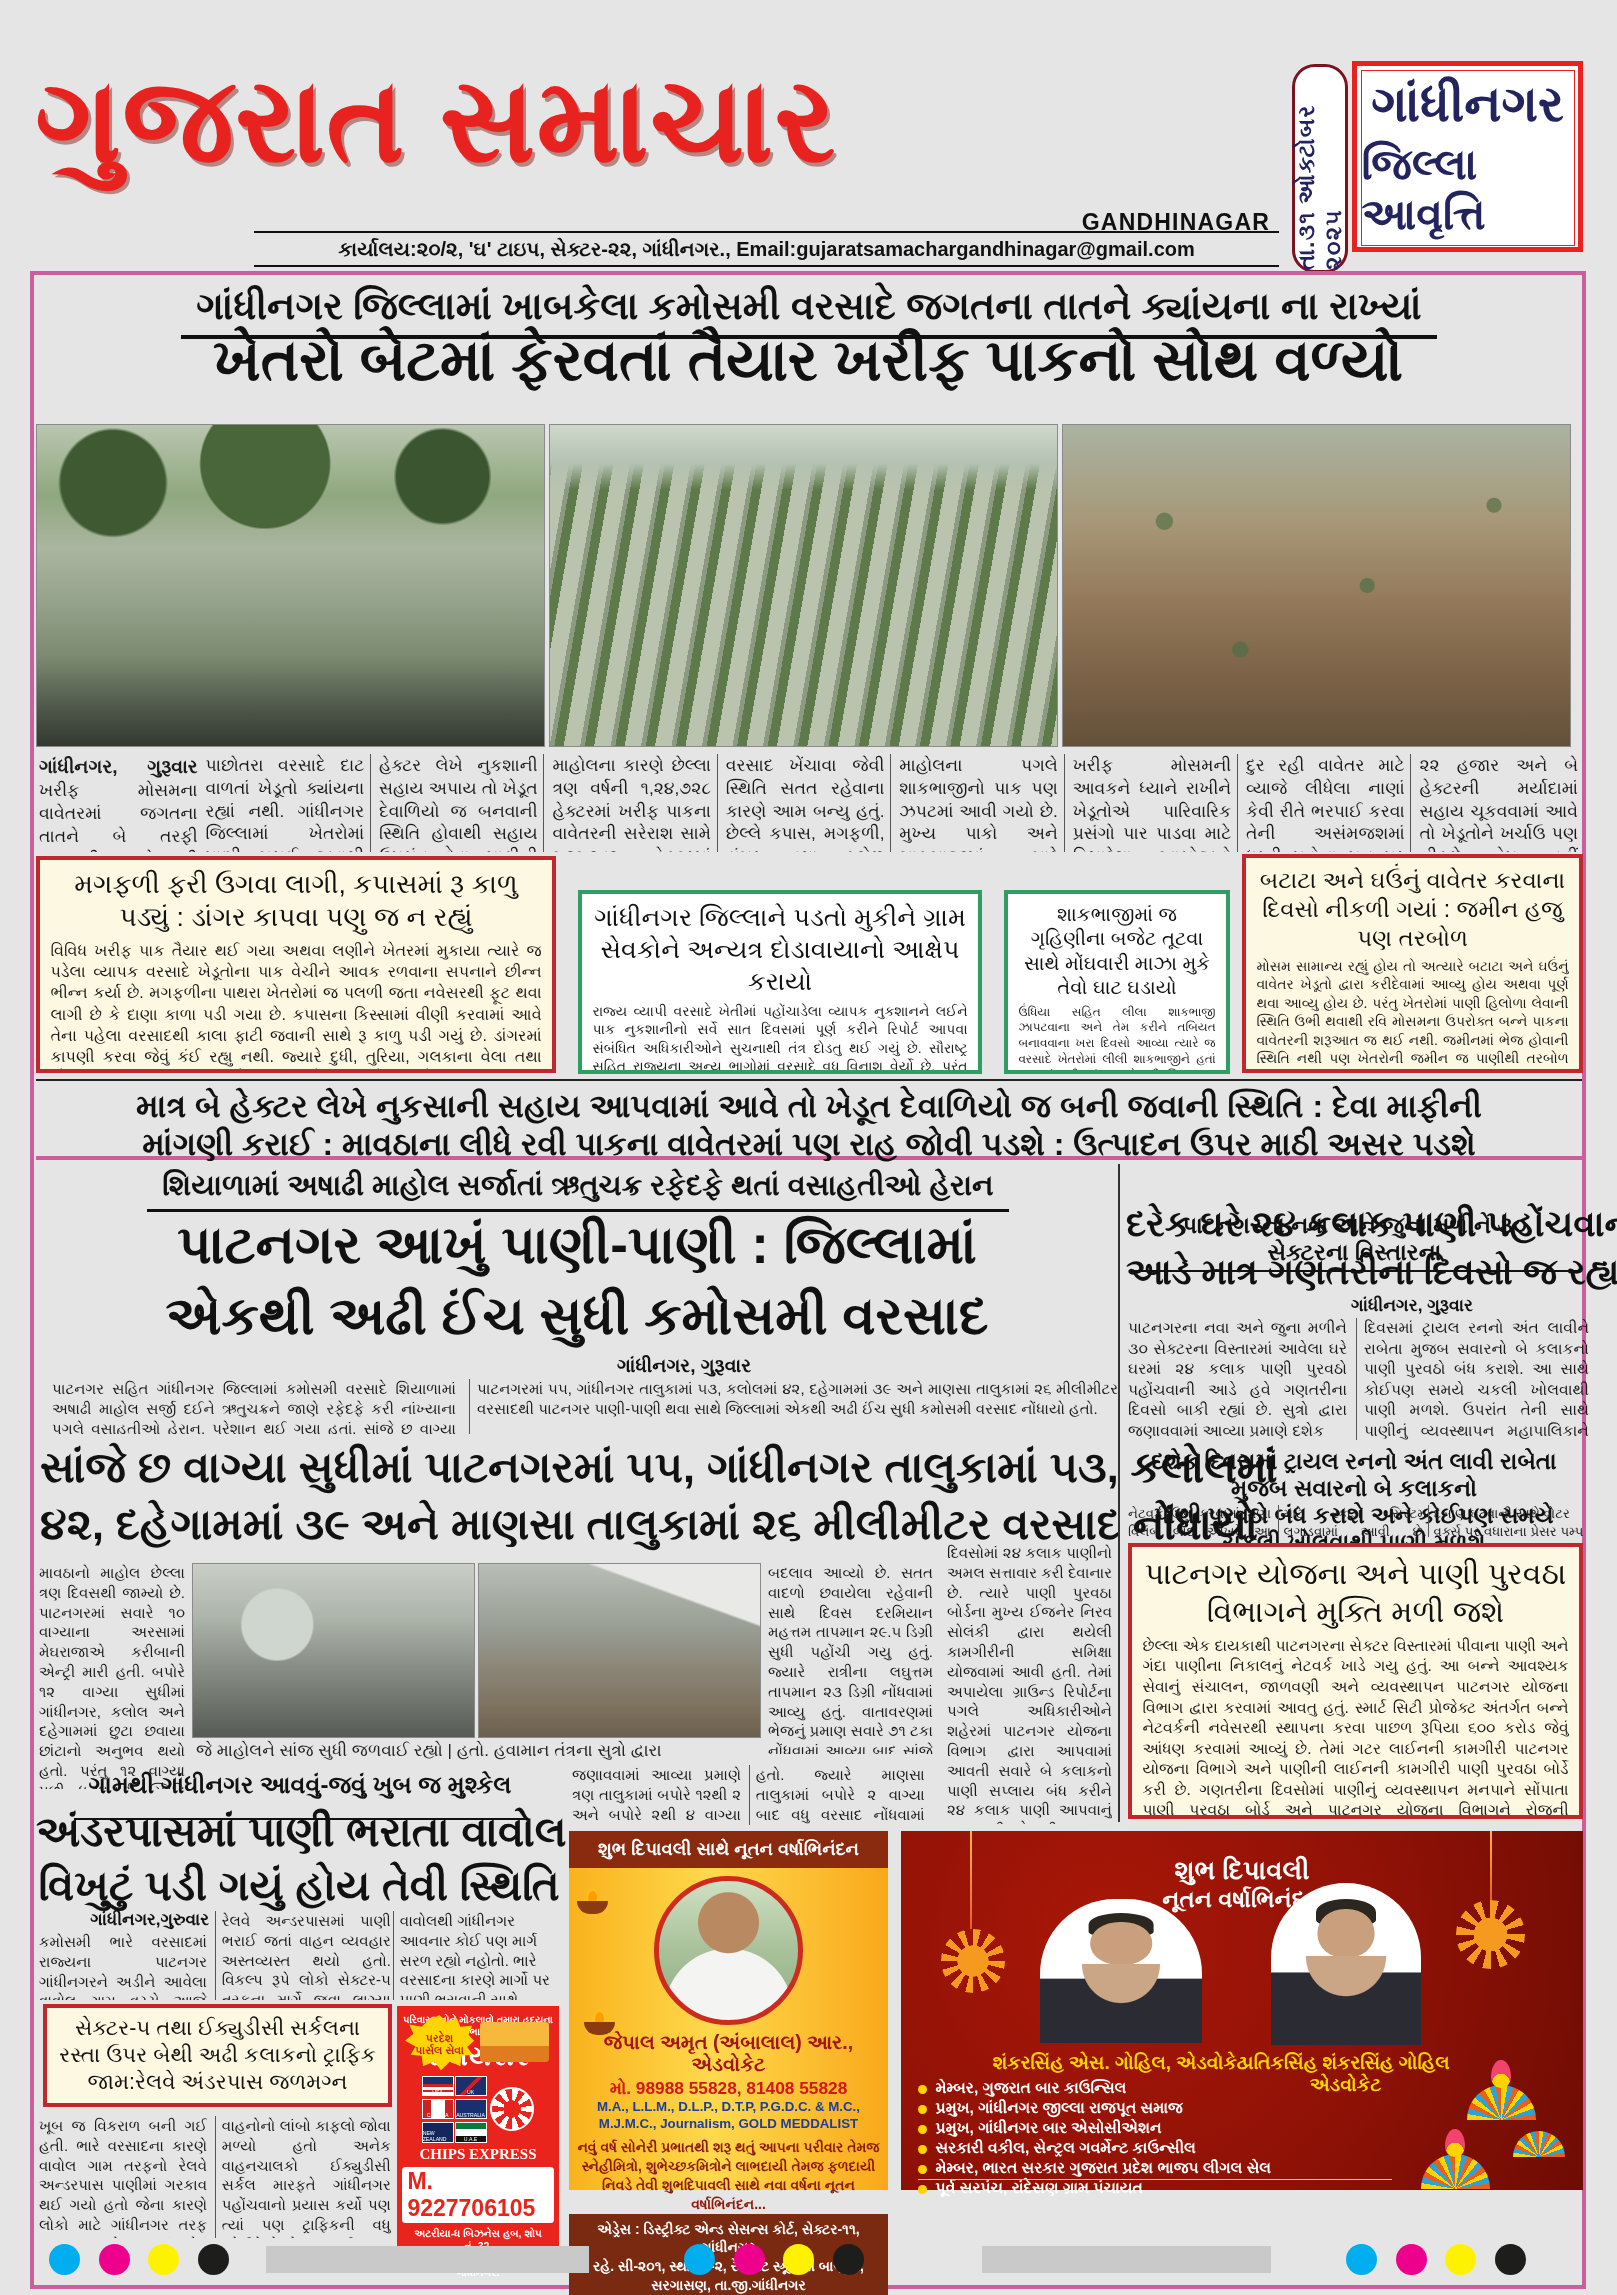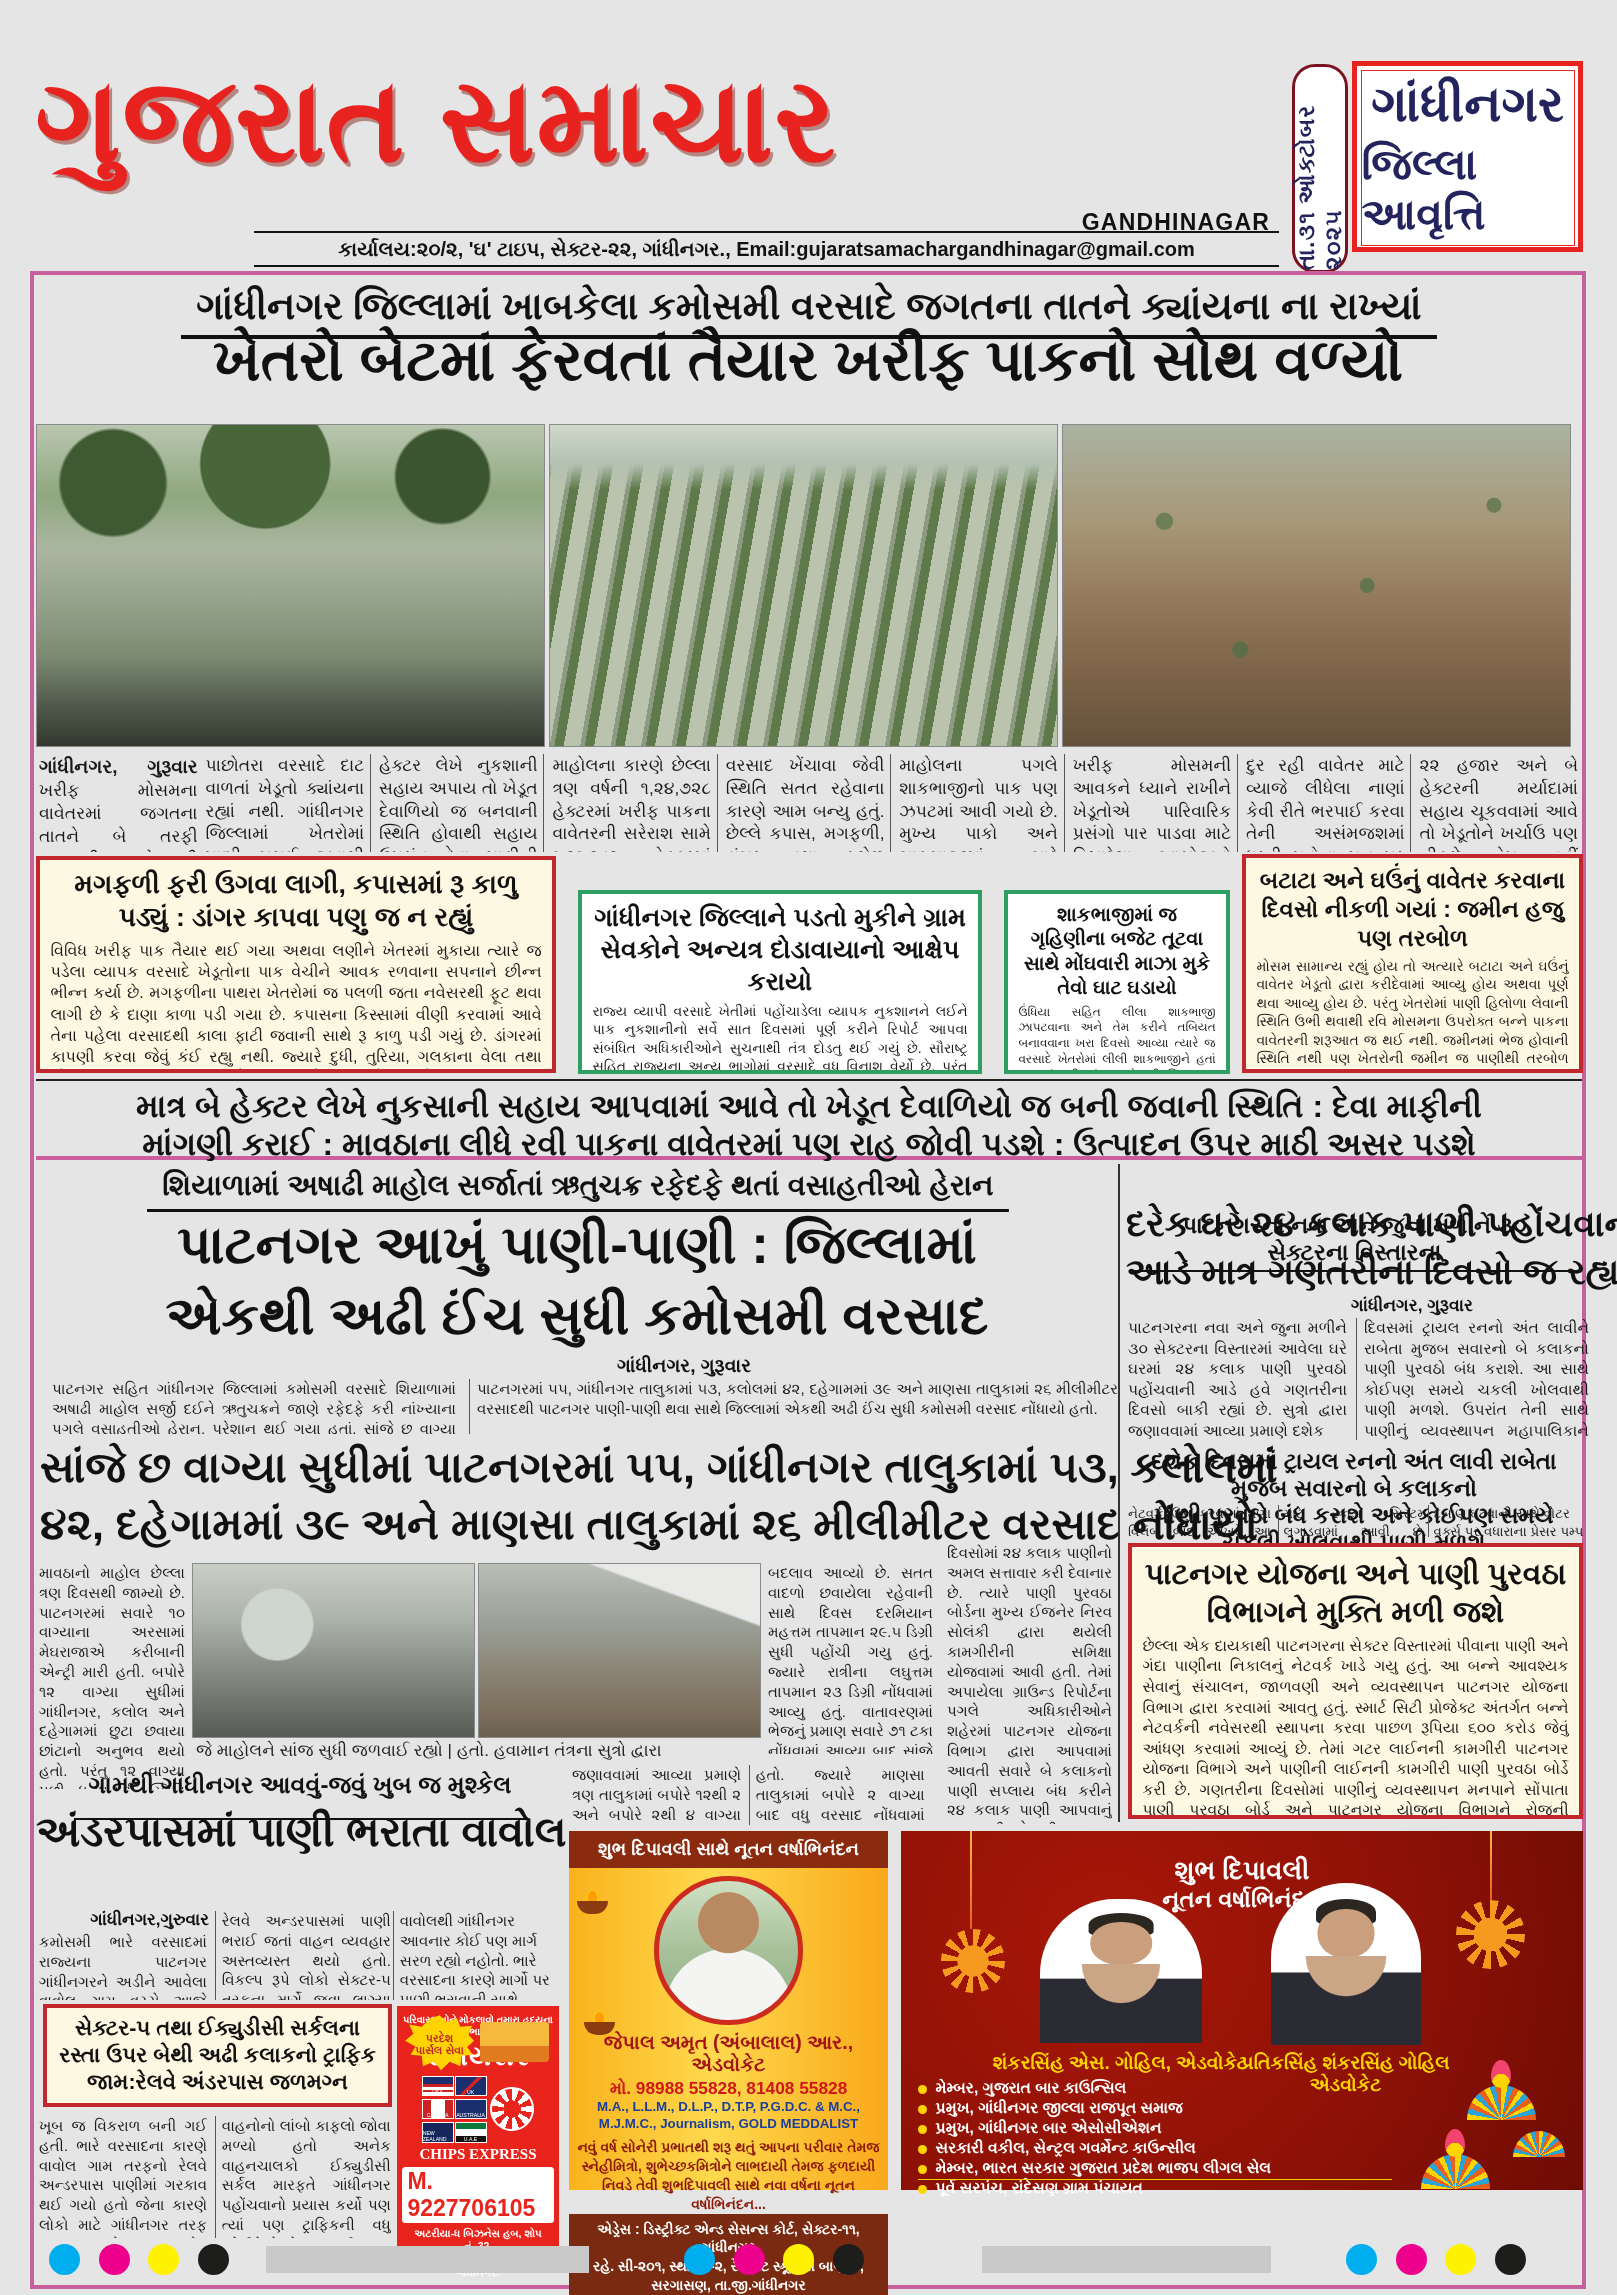--- a/index.html
+++ b/index.html
@@ -48,21 +48,21 @@
     radial-gradient(circle at 35% 70%, #5d6d49 0 7.5px, transparent 8.7px),
     linear-gradient(180deg,#aab3a2 0%,#a79878 30%,#93795a 55%,#7c6347 78%,#64503a 100%);}
   .ph4{background:
     radial-gradient(circle at 30% 35%, #cfd6cf 0 35px, transparent 37px),
     linear-gradient(180deg,#c9cfc6 0%,#aeb5ab 30%,#8e948c 55%,#6f756d 80%,#565b55 100%);}
   .ph5{background:
     linear-gradient(200deg,#e9e9e7 0 22%,transparent 23%),
     linear-gradient(180deg,#b9beb6 0%,#9aa096 35%,#8c8678 60%,#7c6f5c 85%,#6b5f4e 100%);}
   .boxred{background:#fdf8e1;border:4px solid #c1272d;padding:8px 10.4px;}
   .boxgreen{background:#ffffff;border:4px solid #2f9e63;padding:8px 10.4px;}
-  .boxtitle{font-weight:bold;text-align:center;line-height:1.25;}
+  .boxtitle{font-weight:normal;text-align:center;line-height:1.25;}
   .banner{font-size:32px;font-weight:bold;line-height:1.18;text-align:center;
           border-top:2.3px solid #222;border-bottom:4.6px solid #ca5f9e;padding-top:7px;}
   .subhead{font-weight:bold;line-height:1.18;white-space:nowrap;}
   .dateline{font-weight:bold;font-size:19px;}
   .caption{font-size:17px;color:#222;}
   .vrule{border-left:2.3px double #333;}
   
   .parcel{background:#e8241c;color:#fff;display:flex;flex-direction:column;align-items:center;
           padding:4.6px;box-sizing:border-box;gap:3.5px;}
   .parceltop{background:#fff;width:100%;height:69px;position:relative;border-radius:2.3px;}
@@ -253,20 +253,21 @@
     <div class="boxtitle" style="font-size:30px;">પાટનગર યોજના અને પાણી પુરવઠા</div>
     <div class="boxtitle" style="font-size:30px;">વિભાગને મુક્તિ મળી જશે</div>
     <div class="bodytxt" style="font-size:15.6px;margin-top:5.8px;">છેલ્લા એક દાયકાથી પાટનગરના સેક્ટર વિસ્તારમાં પીવાના પાણી અને ગંદા પાણીના નિકાલનું નેટવર્ક ખાડે ગયુ હતું. આ બન્ને આવશ્યક સેવાનું સંચાલન, જાળવણી અને વ્યવસ્થાપન પાટનગર યોજના વિભાગ દ્વારા કરવામાં આવતુ હતું. સ્માર્ટ સિટી પ્રોજેક્ટ અંતર્ગત બન્ને નેટવર્કની નવેસરથી સ્થાપના કરવા પાછળ રૂપિયા ૬૦૦ કરોડ જેવું આંધણ કરવામાં આવ્યું છે. તેમાં ગટર લાઈનની કામગીરી પાટનગર યોજના વિભાગે અને પાણીની લાઈનની કામગીરી પાણી પુરવઠા બોર્ડે કરી છે. ગણતરીના દિવસોમાં પાણીનું વ્યવસ્થાપન મનપાને સોંપાતા પાણી પુરવઠા બોર્ડ અને પાટનગર યોજના વિભાગને રોજની ઝંઝટમાંથી મુક્તિ મળશે. જોકે ગટર વ્યવસ્થાપનની કામગીરી પુરી થવામાં હજુ બે મહિના નીકળી જાય તેમ છે.</div>
   </div>
 
   <div class="abs ctr" style="left:40px;top:1771px;width:520px;">
     <span class="kickline b" style="font-size:24px;border-bottom-width:2.9px;padding-bottom:19px;">ગામથી ગાંધીનગર આવવું-જવું ખુબ જ મુશ્કેલ</span>
   </div>
   <div class="abs ctr" style="left:36px;top:1807px;width:526px;">
     <div class="subhead" style="font-size:42px;">અંડરપાસમાં પાણી ભરાતા વાવોલ</div>
+    <div class="subhead" style="font-size:42px;margin-top:4.6px;">વિખુટું પડી ગયું હોય તેવી સ્થિતિ</div>
   </div>
   <div class="abs rt dateline" style="left:36px;top:1910px;width:173px;font-size:17px;">ગાંધીનગર,ગુરુવાર</div>
   <div class="abs bodytxt clip" style="left:39px;top:1932px;width:168px;height:68px;font-size:15px;">કમોસમી ભારે વરસાદમાં રાજ્યના પાટનગર ગાંધીનગરને અડીને આવેલા વાવોલ ગામ વચ્ચે આજે સવારે અને સાંજે ઓફિસ ટાઈમ દરમિયાન ટ્રાફિકની સ્થિતિ</div>
   <div class="abs bodytxt clip" style="left:215px;top:1911px;width:169px;height:89px;font-size:15px;border-left:1.2px solid #555;padding-left:5.8px;">રેલવે અન્ડરપાસમાં પાણી ભરાઈ જતાં વાહન વ્યવહાર અસ્તવ્યસ્ત થયો હતો. વિકલ્પ રૂપે લોકો સેક્ટર-૫ તરફના માર્ગે જવા લાગ્યા પરંતુ ત્યાં પણ ટ્રાફિકનો ભારે દબાણ હતો. બેથી અઢી કલાક સુધી</div>
   <div class="abs clip" style="left:393px;top:1911px;width:166px;height:89px;border-left:1.2px solid #555;padding-left:5.8px;">
     <span class="bodytxt" style="font-size:15px;">વાવોલથી ગાંધીનગર આવનાર કોઈ પણ માર્ગ સરળ રહ્યો નહોતો. ભારે વરસાદના કારણે માર્ગો પર પાણી ભરાવાની સાથે રસ્તાઓ પરની</span>
     
   </div>
   <div class="abs boxred clip ctr" style="left:43px;top:2004px;width:349px;height:103px;box-sizing:border-box;display:flex;align-items:center;justify-content:center;">
     <div class="boxtitle" style="font-size:21.4px;">સેક્ટર-૫ તથા ઈક્યુડીસી સર્કલના રસ્તા ઉપર બેથી અઢી કલાકનો ટ્રાફિક જામ:રેલવે અંડરપાસ જળમગ્ન</div>

